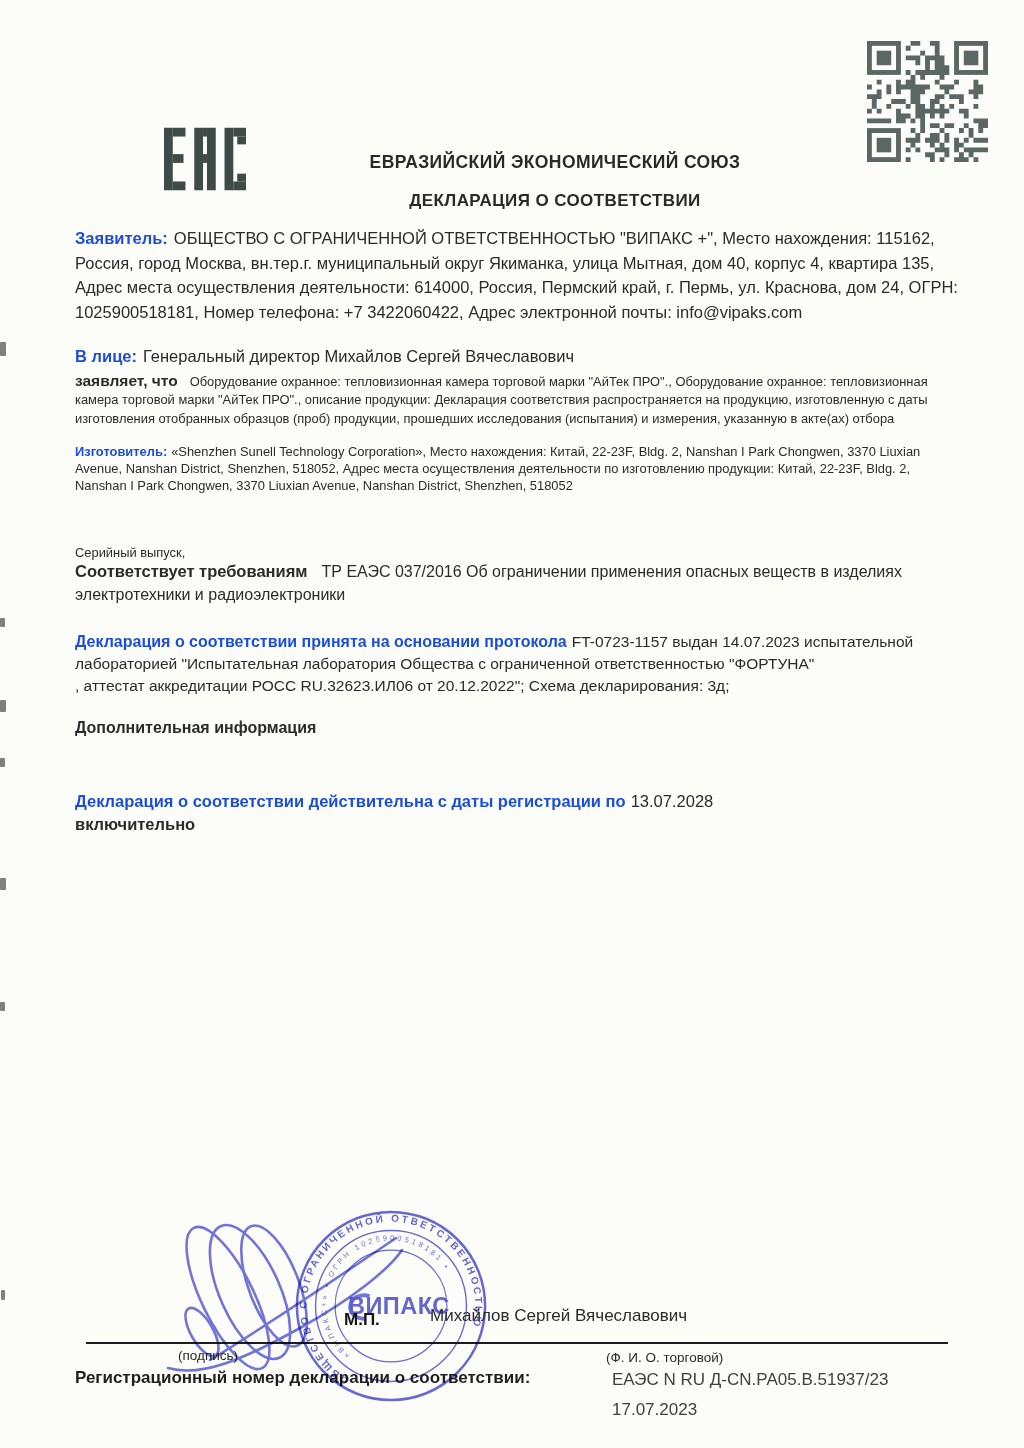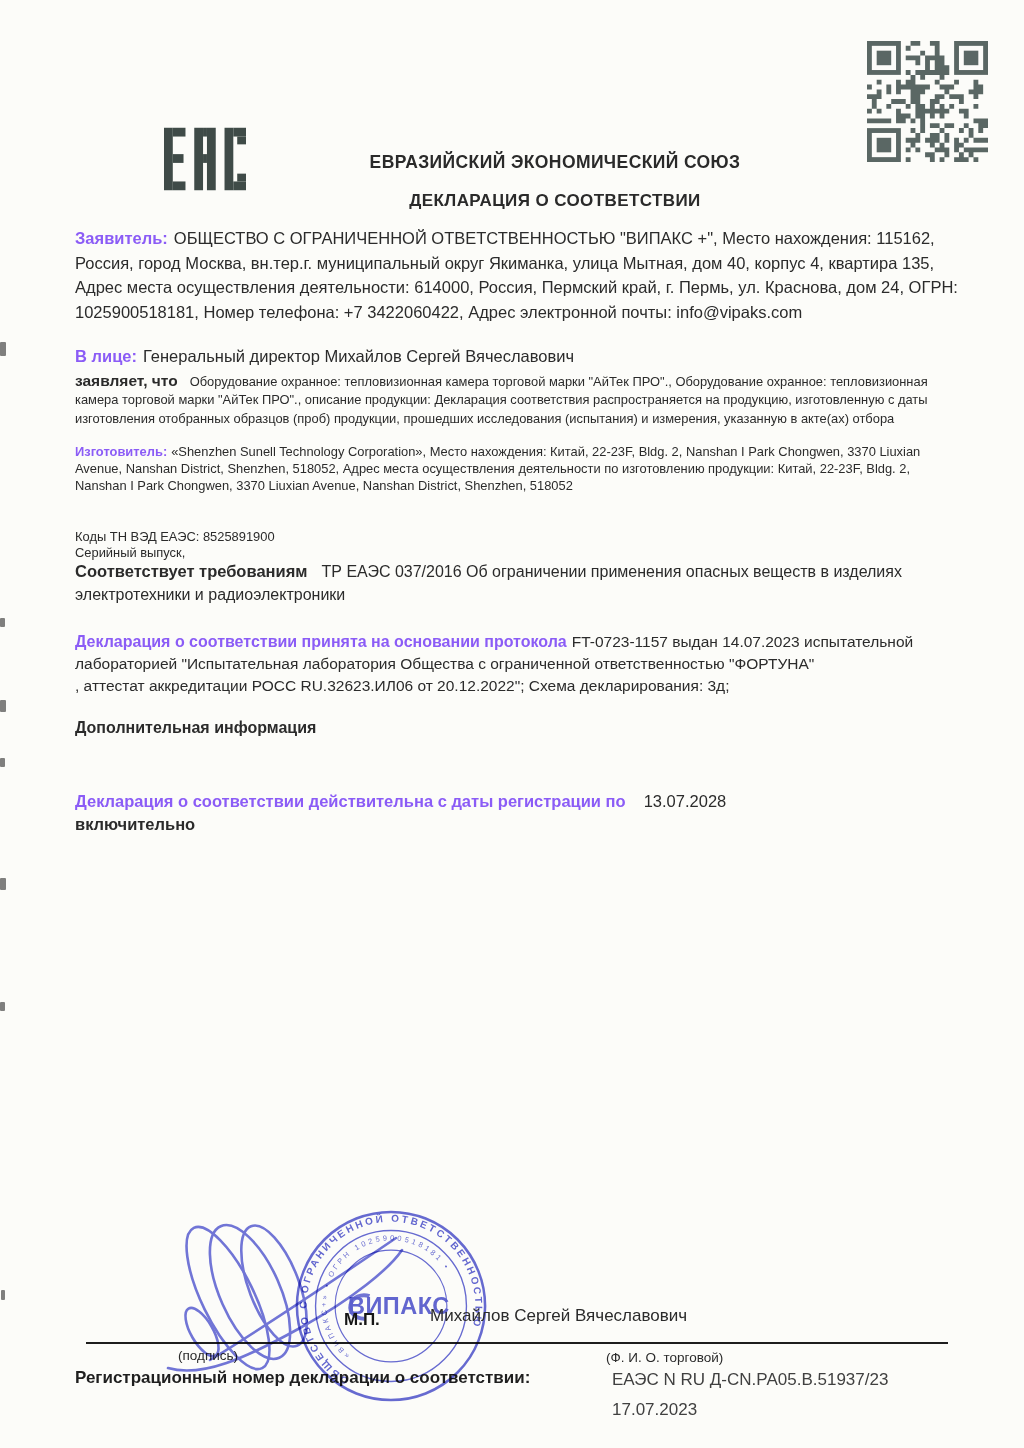--- a/index.html
+++ b/index.html
@@ -6,21 +6,21 @@
   #page{position:relative;width:1024px;height:1448px;margin:0 auto;background:#fcfcf9;
         font-family:"Liberation Sans", sans-serif;color:#262626;overflow:hidden;}
   .abs{position:absolute;}
   
   .union-title{left:160px;top:152px;width:790px;text-align:center;font-size:17.5px;
                font-weight:bold;letter-spacing:.4px;color:#2a2a2a;}
   .doc-title{left:160px;top:191px;width:790px;text-align:center;font-size:17px;
              font-weight:bold;letter-spacing:.4px;color:#2a2a2a;}
   
   .para{left:75px;width:886px;font-size:16.5px;line-height:24.6px;color:#2b2b2b;}
-  .lbl{font-weight:bold;color:#8b5cf6;margin-right:6px;}
+  .lbl{font-weight:bold;color:#1d4ed8;margin-right:6px;}
   .small{font-size:12.9px;line-height:18.4px;}
   .small-lbl{font-size:15.5px;font-weight:bold;margin-right:12px;margin-top:47px;}
   .mid{font-size:16px;line-height:22.5px;}
   .mid-lbl{font-size:16.5px;font-weight:bold;margin-right:14px;}
   .proto{font-size:15.5px;line-height:21.8px;}
   .bold-line{font-weight:bold;}
   .reg{font-weight:normal;}
   
   .rule{background:#1d1d1d;height:2px;}
   .caption{font-size:13.5px;color:#2b2b2b;}
@@ -92,39 +92,38 @@
 
   <div class="abs para small" style="top:372px;">
     <span class="small-lbl">заявляет, что</span><span>Оборудование охранное: тепловизионная камера торговой марки "АйТек ПРО"., Оборудование охранное: тепловизионная камера торговой марки "АйТек ПРО"., описание продукции: Декларация соответствия распространяется на продукцию, изготовленную с даты изготовления отобранных образцов (проб) продукции, прошедших исследования (испытания) и измерения, указанную в акте(ах) отбора</span>
   </div>
 
   <div class="abs para small" style="top:443px;line-height:17px;">
     <span class="lbl" style="font-size:12.9px;margin-right:4px;">Изготовитель:</span><span>«Shenzhen Sunell Technology Corporation», Место нахождения: Китай, 22-23F, Bldg. 2, Nanshan I Park Chongwen, 3370 Liuxian Avenue, Nanshan District, Shenzhen, 518052, Адрес места осуществления деятельности по изготовлению продукции: Китай, 22-23F, Bldg. 2, Nanshan I Park Chongwen, 3370 Liuxian Avenue, Nanshan District, Shenzhen, 518052</span>
   </div>
 
 
-  <div class="abs para small" style="top:528px;">Коды ТН ВЭД ЕАЭС: 8525891900</div>
   <div class="abs para small" style="top:544px;">Серийный выпуск,</div>
 
   <div class="abs para mid" style="top:560px;">
     <span class="mid-lbl">Соответствует требованиям</span><span>ТР ЕАЭС 037/2016 Об ограничении применения опасных веществ в изделиях электротехники и радиоэлектроники</span>
   </div>
 
   <div class="abs para proto" style="top:631px;">
     <div>
       <span class="lbl" style="font-size:16px;margin-right:5px;">Декларация о соответствии принята на основании протокола</span><span>FT-0723-1157 выдан 14.07.2023 испытательной лабораторией "Испытательная лаборатория Общества с ограниченной ответственностью "ФОРТУНА"</span>
     </div>
     <div>, аттестат аккредитации РОСС RU.32623.ИЛ06 от 20.12.2022"; Схема декларирования: 3д;</div>
   </div>
 
   <div class="abs para bold-line" style="top:716px;font-size:16px;">Дополнительная информация</div>
 
   <div class="abs para" style="top:790px;line-height:22.8px;">
     <div>
-      <span class="lbl" style="margin-right:18px;">Декларация о соответствии действительна с даты регистрации по</span><span class="reg">13.07.2028</span>
+      <span class="lbl" style="margin-right:5px;">Декларация о соответствии действительна с даты регистрации по</span><span class="reg">13.07.2028</span>
     </div>
     <div class="bold-line">включительно</div>
   </div>
 
   <div class="abs blend" style="left:293px;top:1206px;width:196px;height:200px;z-index:4;">
     <svg width="196" height="200" viewBox="0 0 200 200">
       <g fill="none" stroke="#5b5fd2" opacity="0.92">
         <circle cx="100" cy="100" r="96" stroke-width="2.6"></circle>
         <circle cx="100" cy="100" r="77" stroke-width="1.4"></circle>
         <circle cx="100" cy="100" r="57" stroke-width="1.2"></circle>

